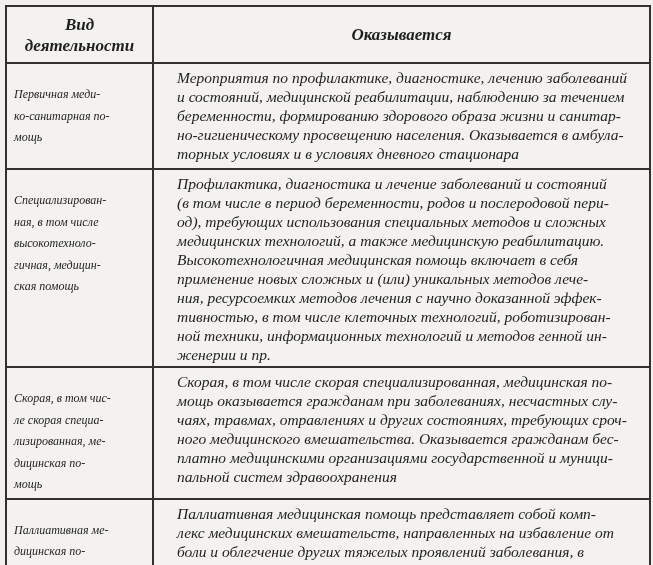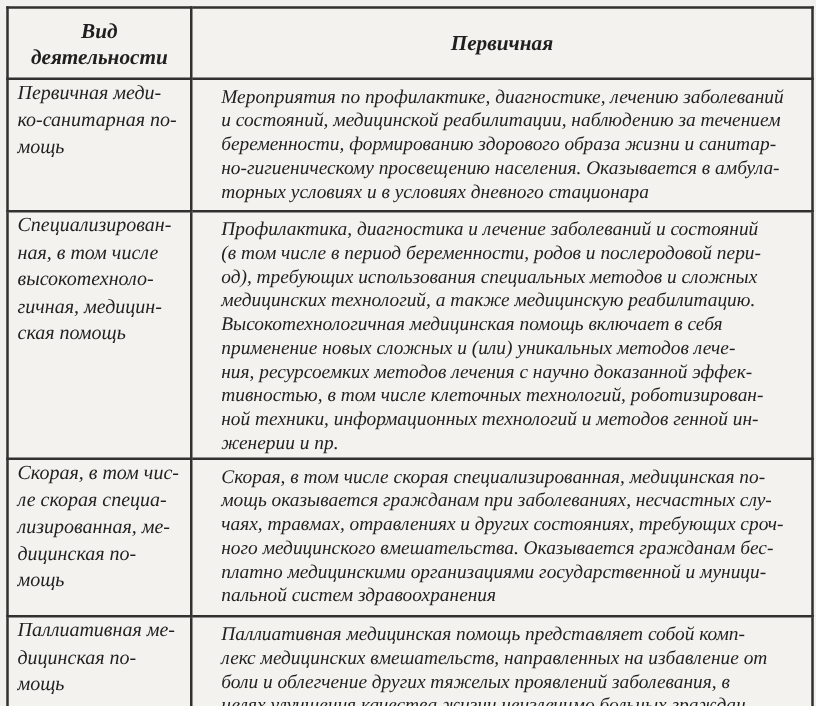--- a/index.html
+++ b/index.html
@@ -34,23 +34,23 @@
   th {
     vertical-align: middle;
     text-align: center;
     font-weight: bold;
     font-size: 17px;
     line-height: 21px;
     white-space: pre-line;
     padding: 2px 4px;
   }
   td.type-cell {
-    font-size: 16px;
+    font-size: 12px;
     line-height: 21.5px;
-    padding: 0 3px 2px 7px;
+    padding: 20px 3px 2px 7px;
     text-align: justify;
     white-space: pre-line;
   }
   td.content-cell {
     font-size: 15.5px;
     line-height: 19px;
     padding: 4px 5px 2px 23px;
     text-align: justify;
     white-space: pre-line;
   }
@@ -66,21 +66,21 @@
 <div class="page">
   <table class="activity-table">
     <colgroup>
       <col class="c-type">
       <col class="c-content">
     </colgroup>
     <tbody>
         <tr class="r-header">
       <th>Вид
 деятельности</th>
-      <th>Первичная</th>
+      <th>Оказывается</th>
     </tr>
     <tr class="r-0">
       <td class="type-cell">Первичная меди-
 ко-санитарная по-
 мощь</td>
       <td class="content-cell">Мероприятия по профилактике, диагностике, лечению заболеваний
 и состояний, медицинской реабилитации, наблюдению за течением
 беременности, формированию здорового образа жизни и санитар-
 но-гигиеническому просвещению населения. Оказывается в амбула-
 торных условиях и в условиях дневного стационара</td>

